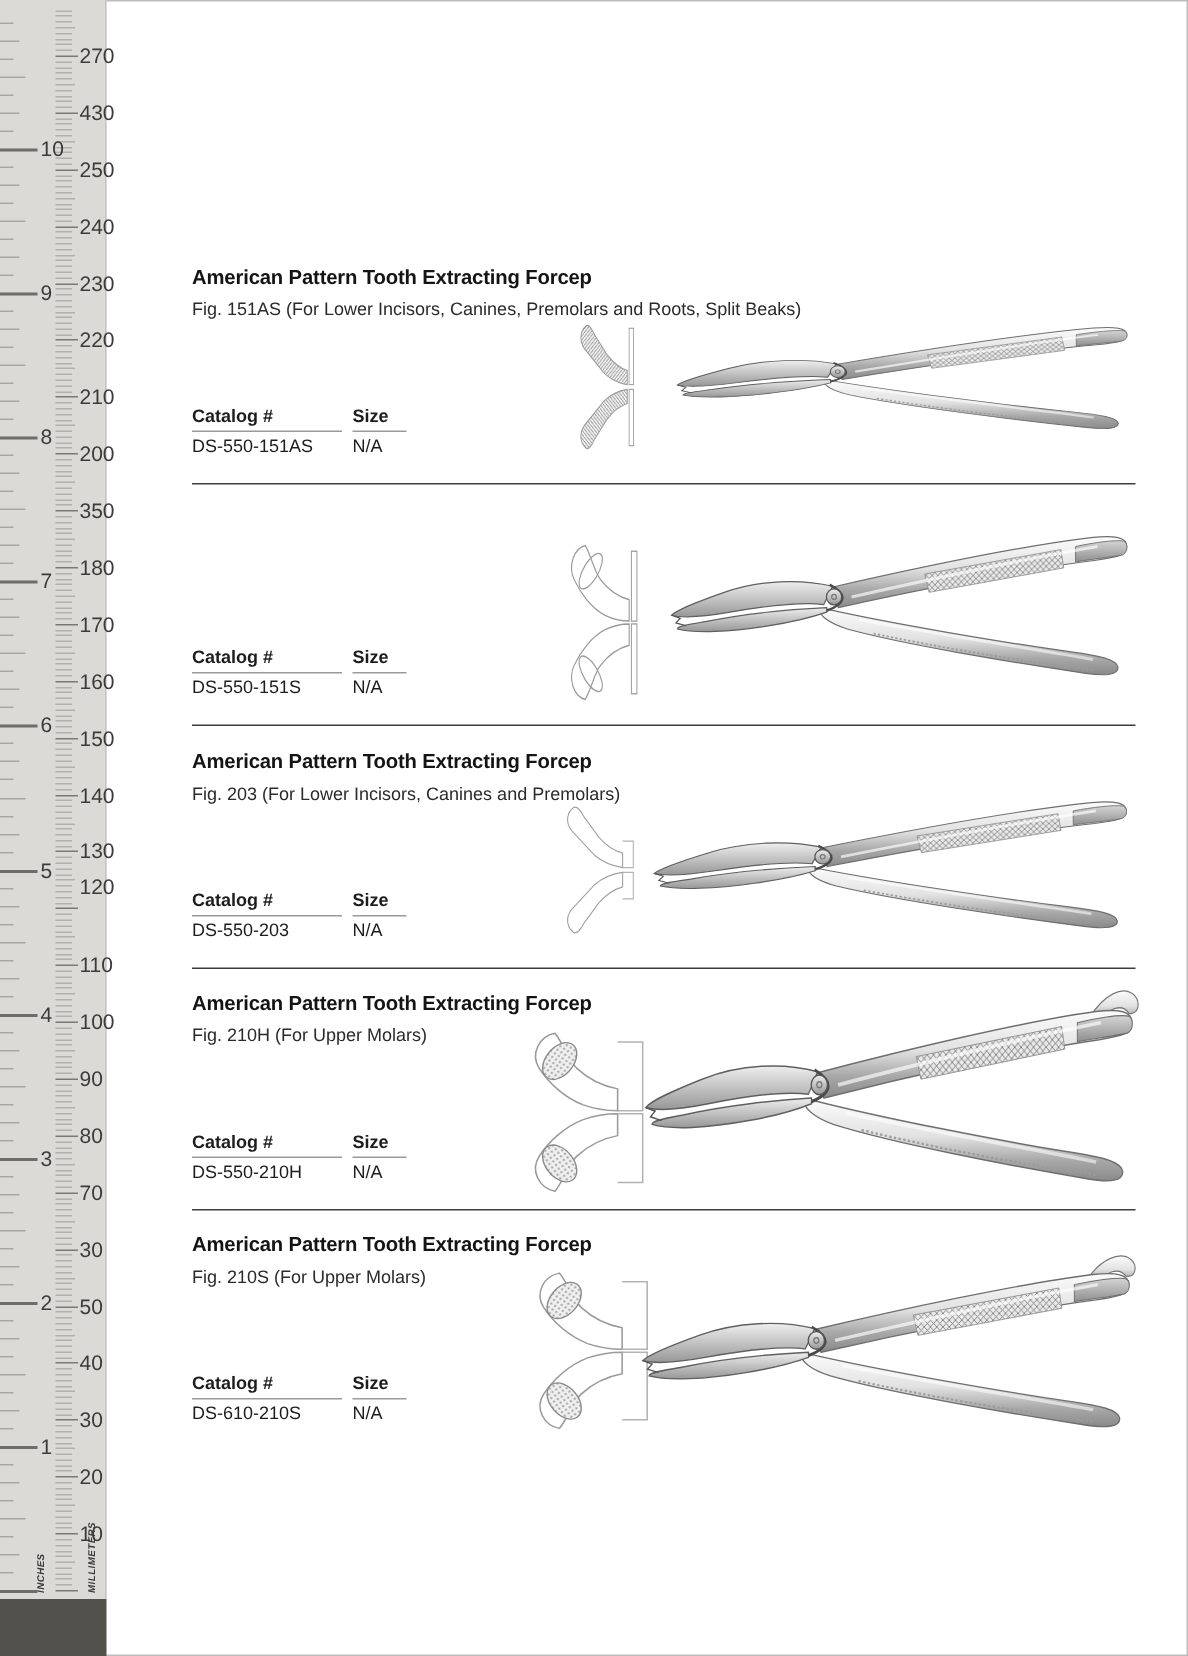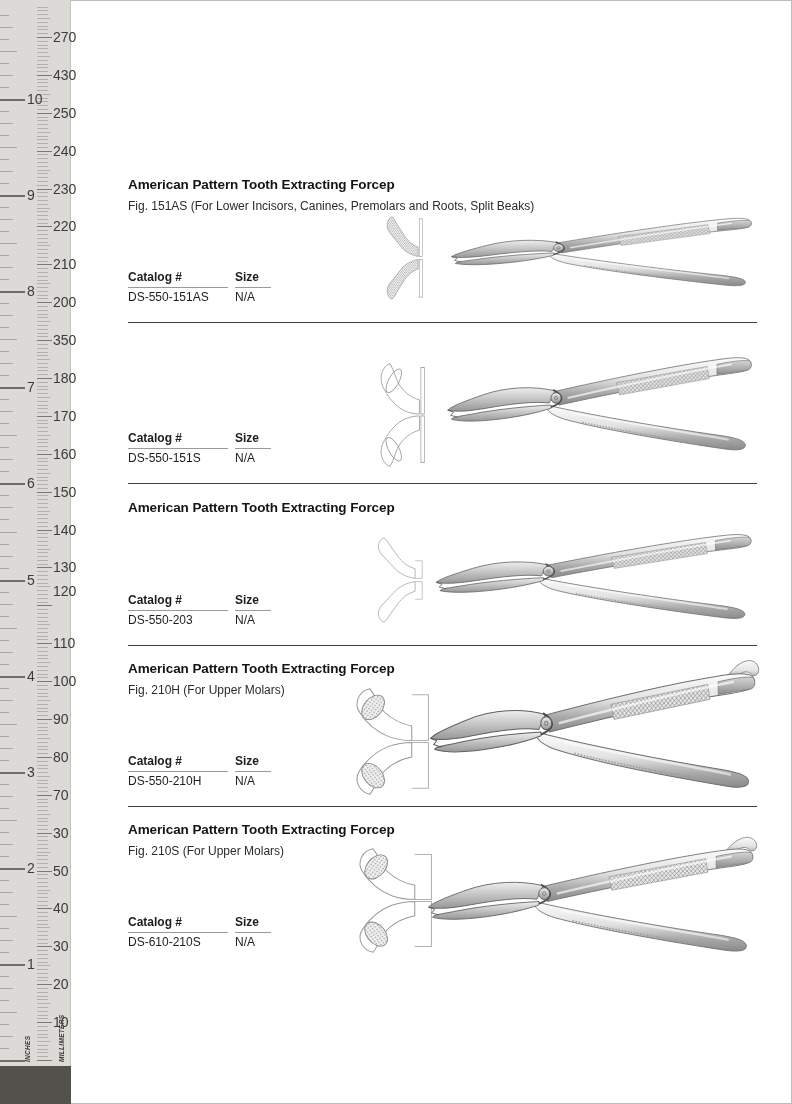--- a/index.html
+++ b/index.html
@@ -589,20 +589,21 @@
           <circle cx="123" cy="52" r="1.6" fill="none" stroke="#777" stroke-width="0.8"></circle>
           <path d="M135,52 C200,38 260,26 303,19" stroke="#ffffff" stroke-width="2" fill="none" opacity="0.65"></path>
           <path d="M140,67 C210,79 265,87 300,93" stroke="#ffffff" stroke-width="2" fill="none" opacity="0.55"></path>
         </svg>
       </div>
     <div class="divider"></div>
   </div>
 
   <div class="section s3">
     <div class="title">American Pattern Tooth Extracting Forcep</div>
+    <div class="figure">Fig. 203 (For Lower Incisors, Canines and Premolars)</div>
     <div class="spec">
       <div class="spec-head">
         <div class="cell-cat">Catalog #</div>
         <div class="cell-size">Size</div>
       </div>
       <div class="spec-vals">
         <div class="val-cat">DS-550-203</div>
         <div class="val-size">N/A</div>
       </div>
     </div>

